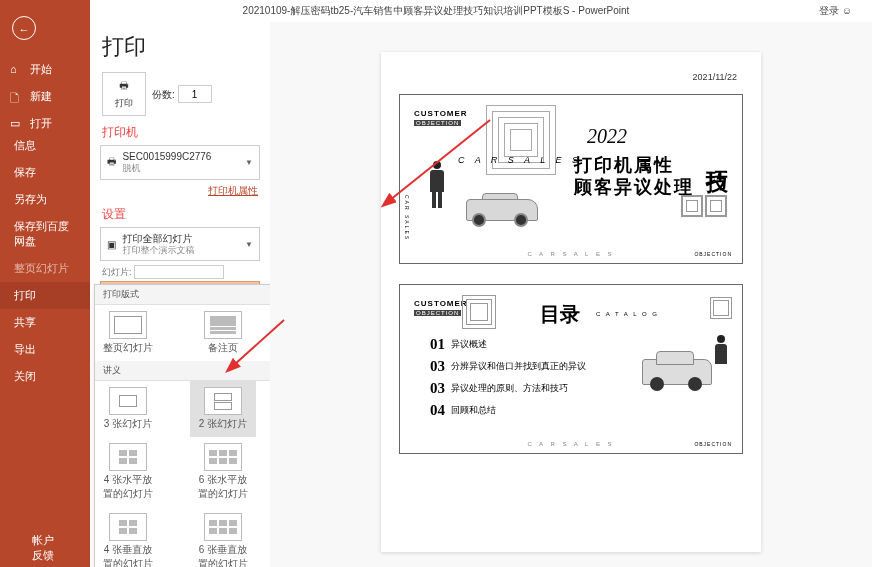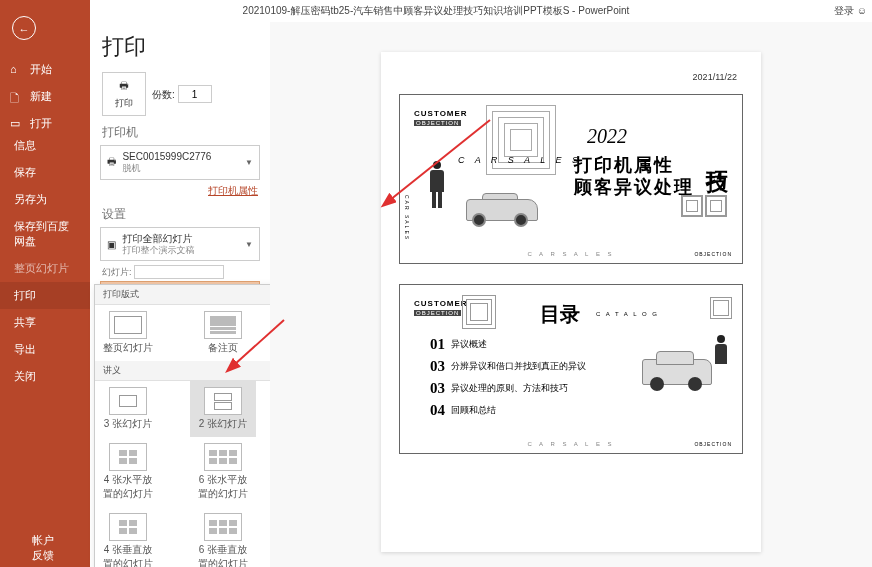--- a/index.html
+++ b/index.html
@@ -1,39 +1,39 @@
 <!DOCTYPE html>
 <html><head>
 <meta charset="utf-8">
 <style>
 * { margin:0; padding:0; box-sizing:border-box; font-family:"Microsoft YaHei","Segoe UI",sans-serif; }
 body { width:872px; height:567px; background:#fff; overflow:hidden; position:relative; }
 
 
 .titlebar { position:absolute; top:0; left:0; right:0; height:22px; display:flex; align-items:center; justify-content:center; font-size:10px; color:#444; }
-.titlebar .login { position:absolute; right:5px; font-size:10px; }
+.titlebar .login { position:absolute; right:20px; font-size:10px; }
 
 
 .redbar { position:absolute; top:0; left:0; width:90px; height:567px; background:#b7472a; color:#fff; font-size:11px; }
 .redbar .back { position:absolute; top:16px; left:12px; width:24px; height:24px; border:1px solid #fff; border-radius:50%; display:flex; align-items:center; justify-content:center; }
 .redbar .nav { position:absolute; top:56px; left:0; right:0; }
 .redbar .nav .itm { padding:6px 10px; display:flex; align-items:center; gap:6px; cursor:pointer; }
 .redbar .nav2 { position:absolute; top:132px; left:0; right:0; }
 .redbar .nav2 .itm { padding:6px 14px; cursor:pointer; }
 .redbar .itm.sel { background:#a63f25; }
 .redbar .bot { position:absolute; bottom:4px; left:0; right:0;margin-left:32px; }
 .ico { width:14px; height:14px; display:inline-flex; }
 
 
 .panel { position:absolute; top:22px; left:90px; width:180px; height:545px; background:#fff; padding:10px 6px; font-size:10px; color:#333; }
 .panel .h1 { font-size:22px; color:#222; margin:0 0 10px 6px; }
 .panel .row { display:flex; align-items:center; gap:6px; margin-bottom:8px; }
 .panel .printbtn { width:44px; height:44px; border:1px solid #ccc; background:#fff; display:flex; flex-direction:column; align-items:center; justify-content:center; gap:2px; margin-left:6px; }
 .panel .copies input { width:34px; height:18px; font-size:10px; text-align:center; border:1px solid #ccc; }
-.panel .sect { font-size:12px; color:#737373; margin:8px 0 4px 6px; }
+.panel .sect { font-size:12px; color:#ef4444; margin:8px 0 4px 6px; }
 .panel .combo { border:1px solid #ccc; background:#fff; padding:4px 6px; display:flex; align-items:center; gap:6px; margin:0 4px 4px 4px; position:relative; }
 .panel .combo .lines { flex:1; line-height:1.3; }
 .panel .combo .chev { font-size:8px; color:#666; }
 .panel .link { color:#b7472a; font-size:10px; text-align:right; padding-right:6px; text-decoration:underline; margin-bottom:6px; }
 .panel .lbl { font-size:9px; color:#777; margin-left:6px; margin-bottom:2px; }
 .combo.hl { background:#f4c8a8; border-color:#e0a070; }
 
 
 .dropdown { position:absolute; top:284px; left:94px; width:258px; background:#fff; border:1px solid #ccc; box-shadow:2px 3px 8px rgba(0,0,0,0.15); font-size:10px; color:#555; }
 .dropdown .sec { padding:3px 8px; background:#f4f4f4; border-bottom:1px solid #e0e0e0; font-size:9px; }

